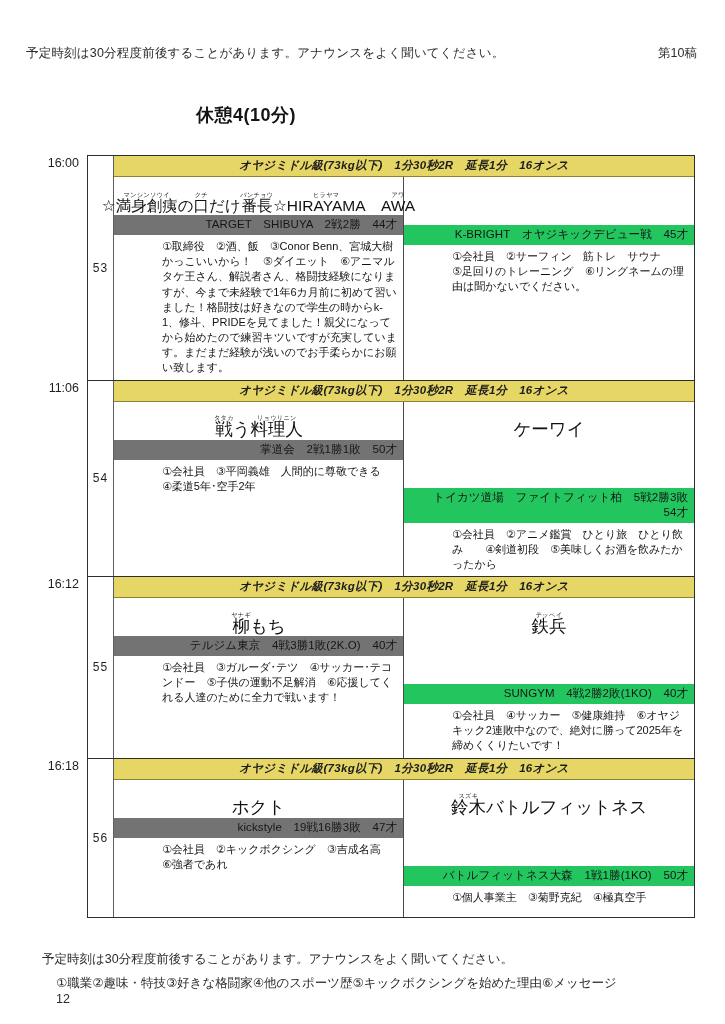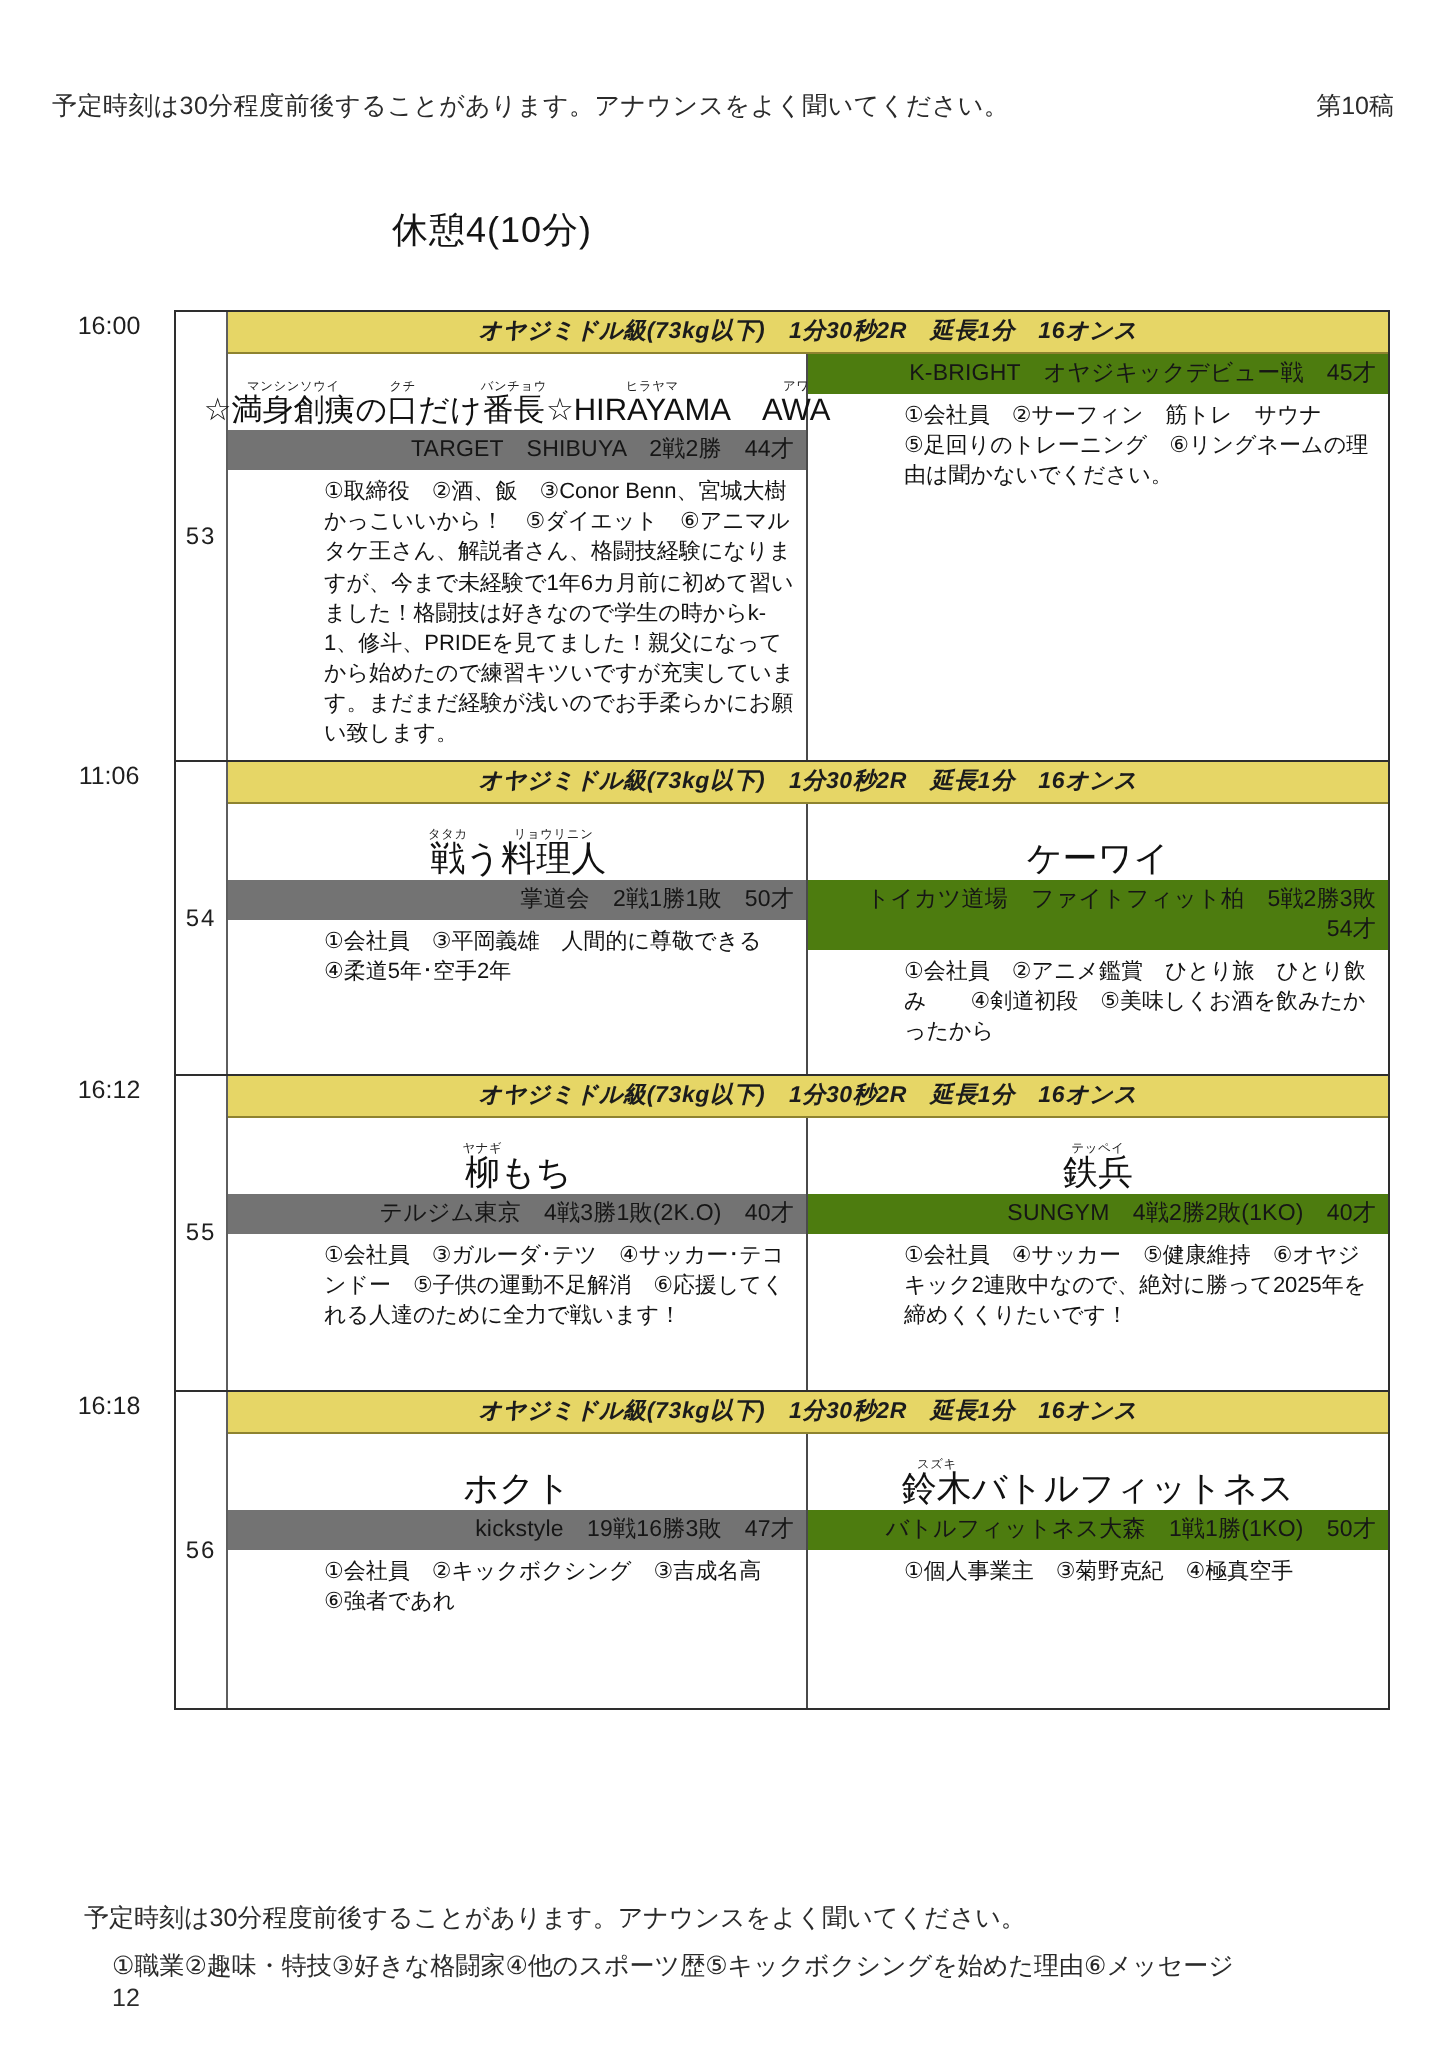--- a/index.html
+++ b/index.html
@@ -17,32 +17,32 @@
   .page-header{
     position:absolute; top:45px; left:0; width:725px;
     display:flex; justify-content:space-between; align-items:baseline;
     padding:0 28px 0 26px;
   }
   .header-note{ font-size:12.5px; letter-spacing:.2px; color:#2b2b2b; }
   .header-rev{ font-size:12.5px; color:#2b2b2b; }
 
   .break-title{
     position:absolute; top:103px; left:196px;
-    font-size:18px; font-weight:400; color:#141414; letter-spacing:.5px;
+    font-size:18px; font-weight:700; color:#141414; letter-spacing:.5px;
   }
 
   
   .schedule{
     position:absolute; top:155px; left:30px; width:665px;
   }
   .bout-row{ display:flex; align-items:stretch; position:relative; }
   .time-cell{
     width:57px; flex:0 0 57px;
     font-size:12.5px; color:#1f1f1f;
-    text-align:center; padding-right:8px; padding-top:1px;
+    text-align:right; padding-right:8px; padding-top:1px;
   }
   .bout-table{
     flex:1 1 auto;
     border:1.3px solid #2e2e2e;
     border-bottom:none;
     display:flex;
   }
   .bout-row:last-of-type .bout-table{ border-bottom:1.3px solid #2e2e2e; }
 
   .num-col{
@@ -86,21 +86,21 @@
     color:#222; transform:translateY(1px);
   }
 
   .record-bar{
     text-align:right;
     font-size:11.5px; color:#161616;
     padding:2px 6px 3px 6px;
     letter-spacing:.1px;
   }
   .record-bar.red{ background:#737373; }
-  .record-bar.blue{ background:#4d7c0f; }
+  .record-bar.blue{ background:#22c55e;margin-top:48px; }
 
   .bio{
     flex:1 1 auto;
     font-size:11px; line-height:1.38;
     color:#131313;
     padding:4px 4px 4px 5px;
     word-break:break-all;
     margin-left:43px;
   }
 

